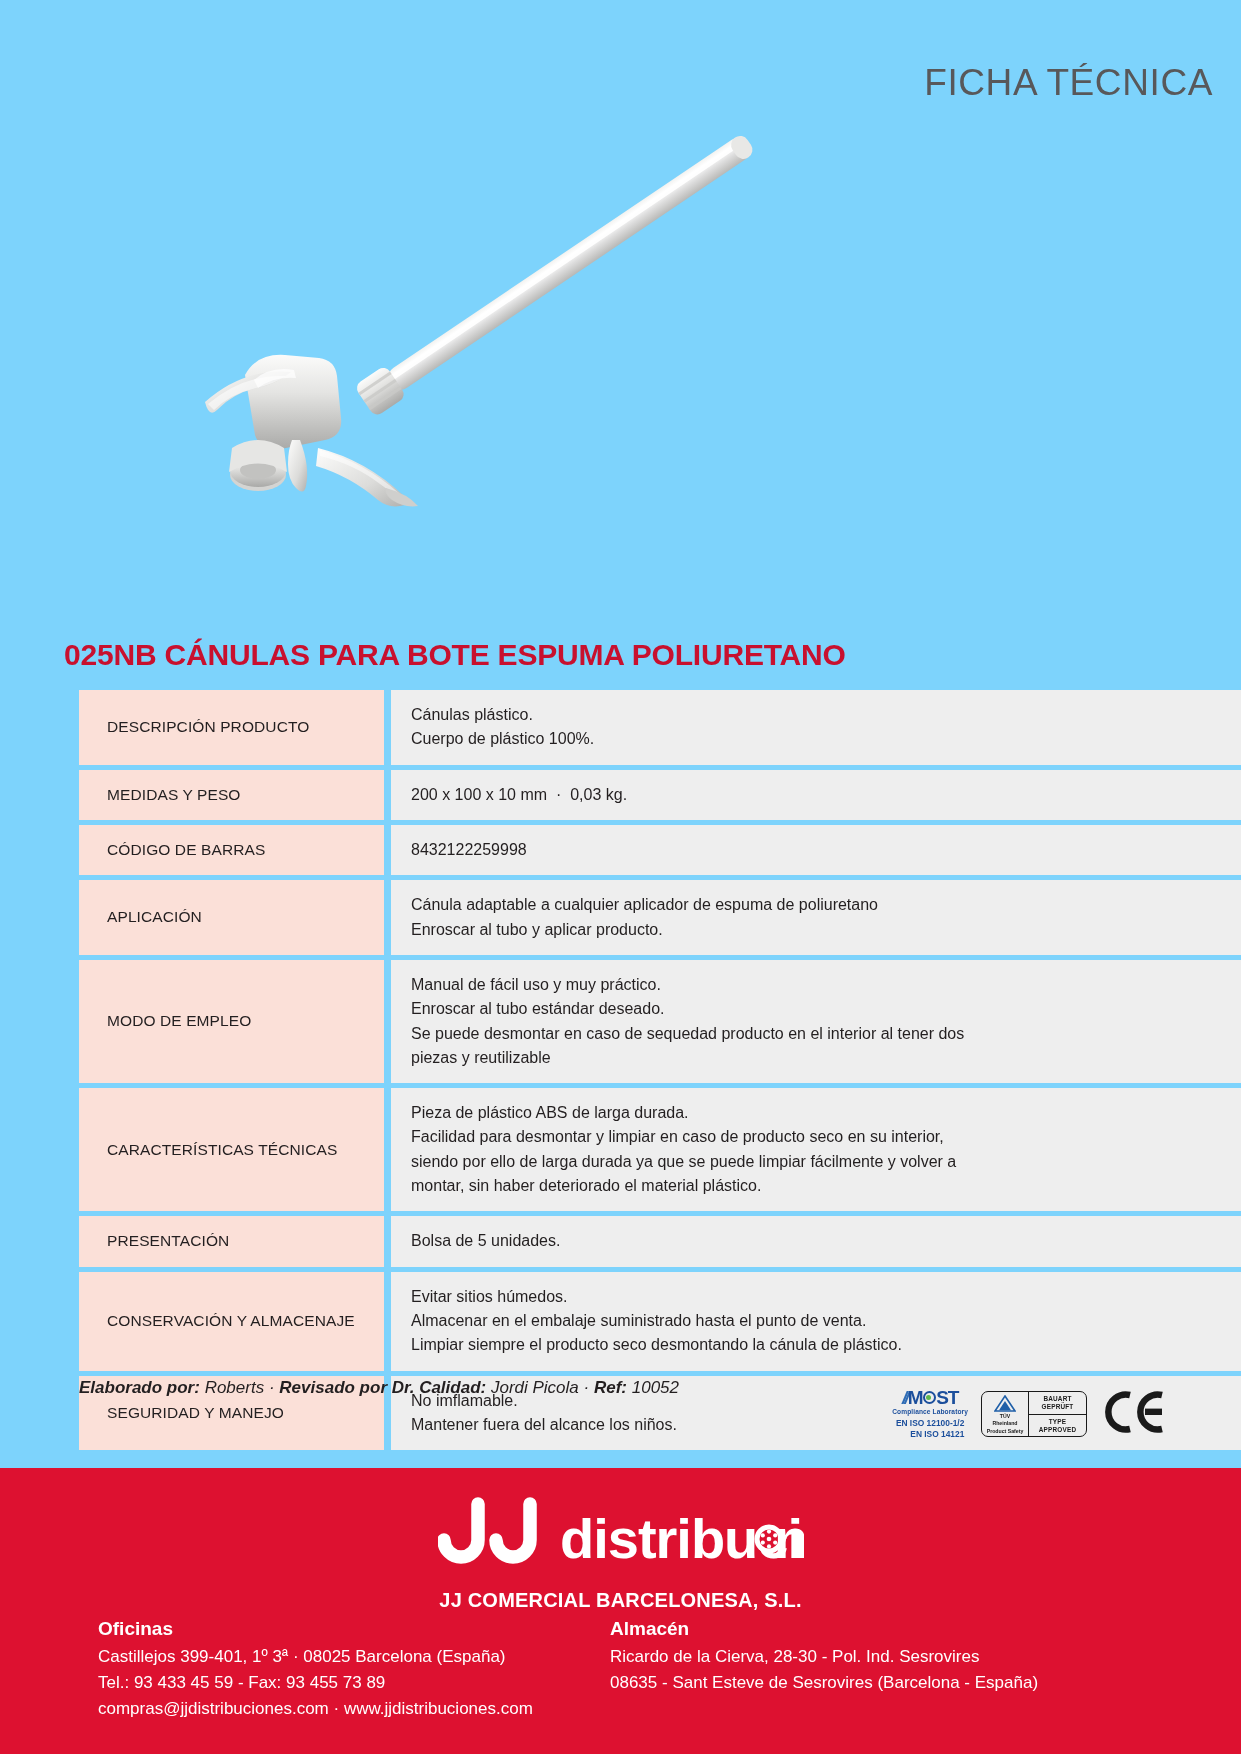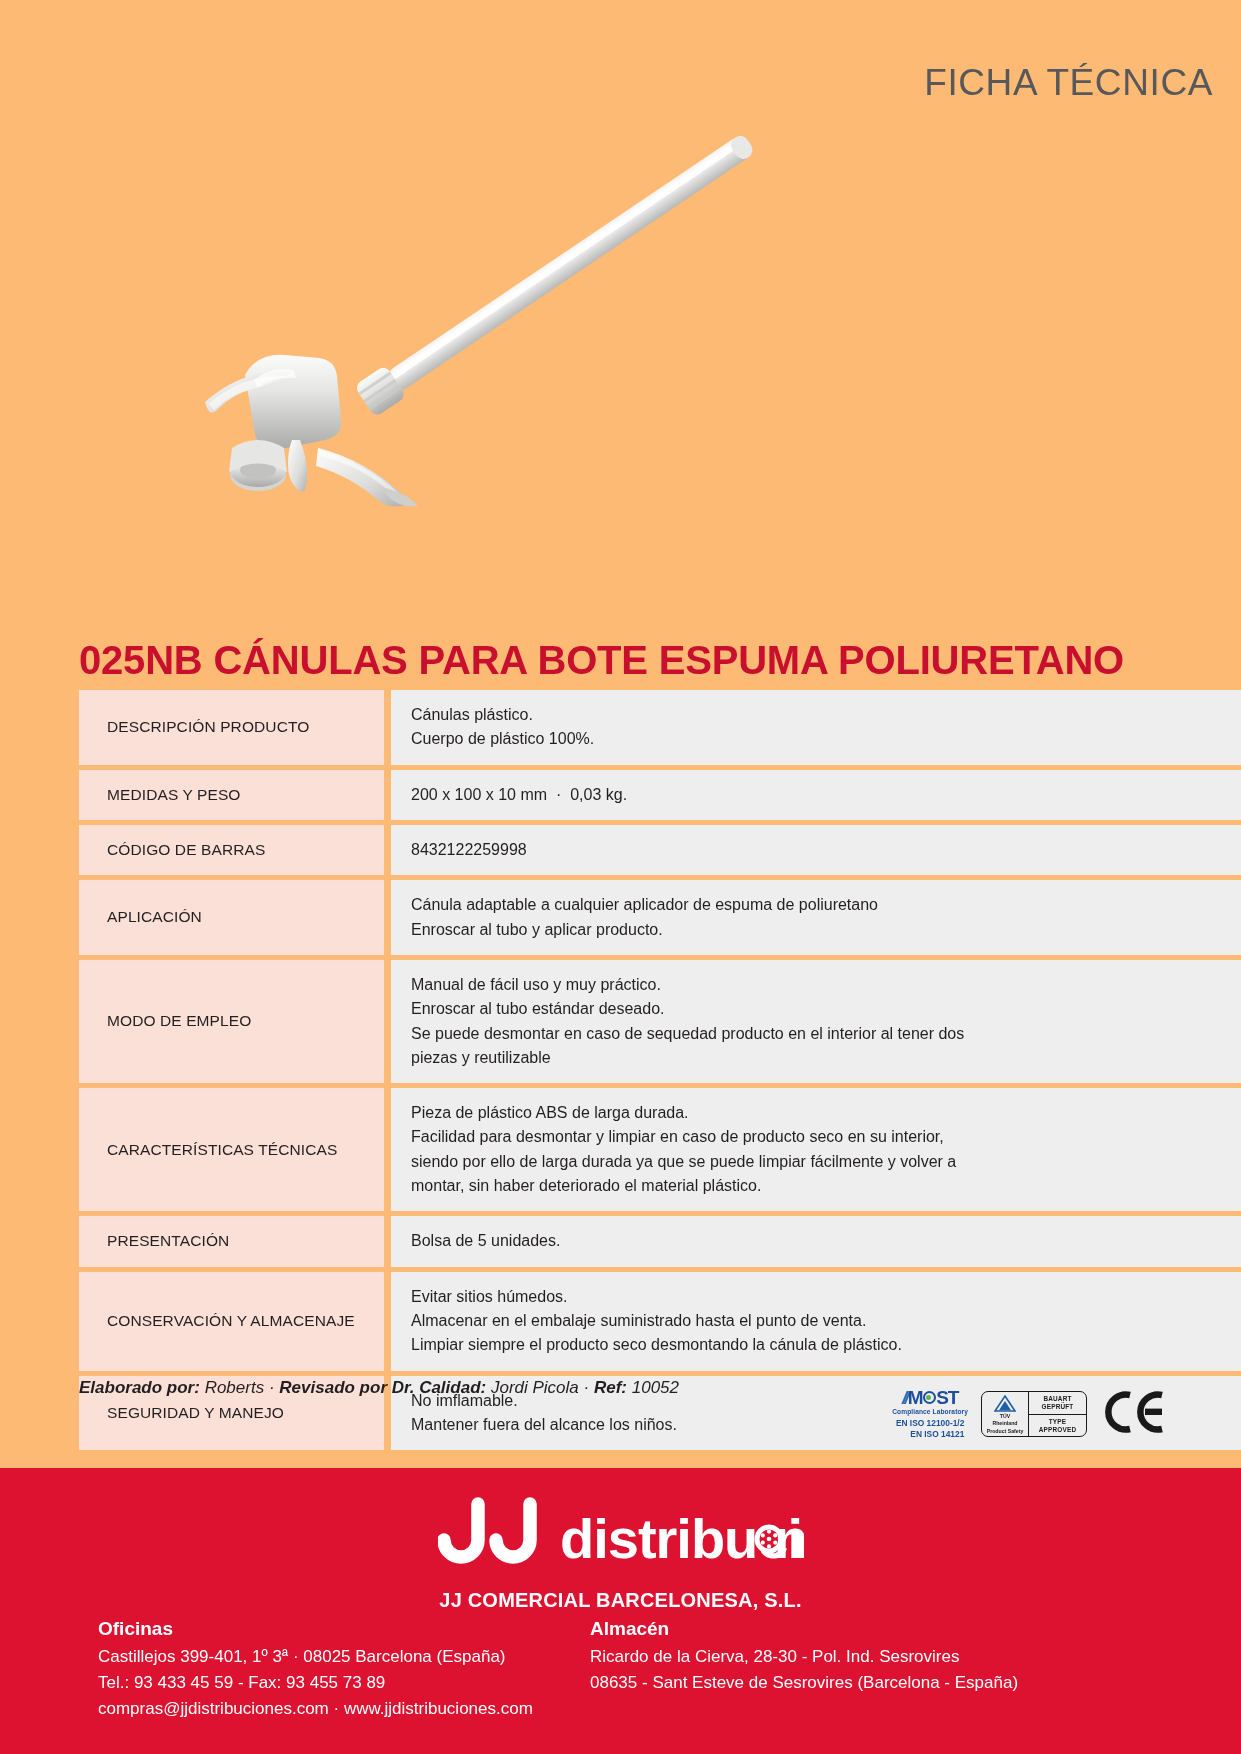--- a/index.html
+++ b/index.html
@@ -9,21 +9,21 @@
     height: 1754px;
     background: #ffffff;
     font-family: "Liberation Sans", sans-serif;
   }
 
   .page {
     position: relative;
     width: 1241px;
     height: 1754px;
     overflow: hidden;
-    background: #fdba74;
+    background: #7dd3fc;
   }
 
   
   .doc-header {
     position: absolute;
     top: 62px;
     right: 28px;
     font-size: 37px;
     letter-spacing: 0.6px;
     color: #58585a;
@@ -37,22 +37,22 @@
     left: 150px;
     width: 800px;
     height: 420px;
   }
   .photo-area svg { display: block; }
 
   
   .product-title {
     position: absolute;
     top: 638px;
-    left: 79px;
-    font-size: 40px;
+    left: 64px;
+    font-size: 30px;
     font-weight: 600;
     letter-spacing: -0.2px;
     color: #c8102e;
     white-space: nowrap;
   }
 
   
   .spec-table {
     position: absolute;
     top: 690px;
@@ -237,20 +237,21 @@
     color: #ffffff;
     letter-spacing: 0.2px;
   }
   .addresses {
     position: absolute;
     top: 150px;
     left: 0;
     width: 1033px;
     display: flex;
     padding: 0 98px 0 98px;
+    gap: 20px;
   }
   .addr-col { flex: 0 0 auto; }
   .addr-col.offices { width: 492px; }
   .addr-col.warehouse { width: 560px; }
   .addr-title {
     font-size: 19px;
     font-weight: 700;
     color: #ffffff;
     margin-bottom: 4px;
   }

